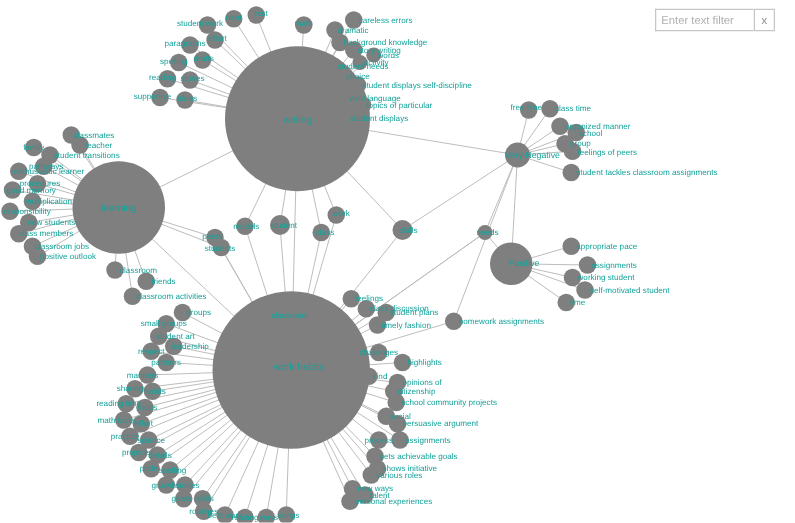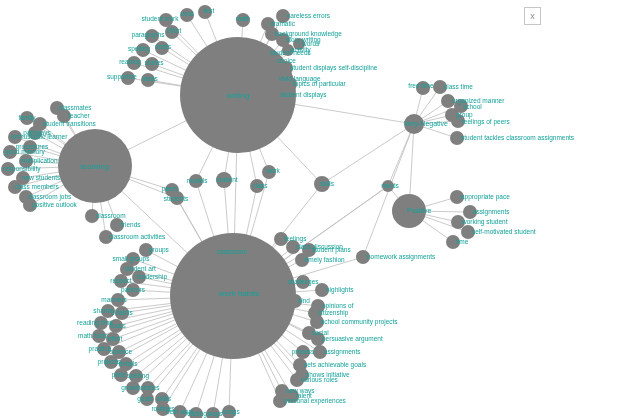--- a/index.html
+++ b/index.html
@@ -381,14 +381,15 @@
     <text x="462" y="124" text-anchor="start" fill="#12a29a" font-size="6.5">feelings of peers</text>
     <text x="461" y="140" text-anchor="start" fill="#12a29a" font-size="6.5">student tackles classroom assignments</text>
     <text x="461" y="199" text-anchor="start" fill="#12a29a" font-size="6.5">appropriate pace</text>
     <text x="473" y="214" text-anchor="start" fill="#12a29a" font-size="6.5">assignments</text>
     <text x="462" y="224" text-anchor="start" fill="#12a29a" font-size="6.5">working student</text>
     <text x="472" y="234" text-anchor="start" fill="#12a29a" font-size="6.5">self-motivated student</text>
     <text x="456" y="244" text-anchor="start" fill="#12a29a" font-size="6.5">time</text>
   </svg>
 
 <div class="filter-wrap">
+  <input type="text" placeholder="Enter text filter" style="">
   <button class="clear-btn">x</button>
 </div>
 
 </body></html>

